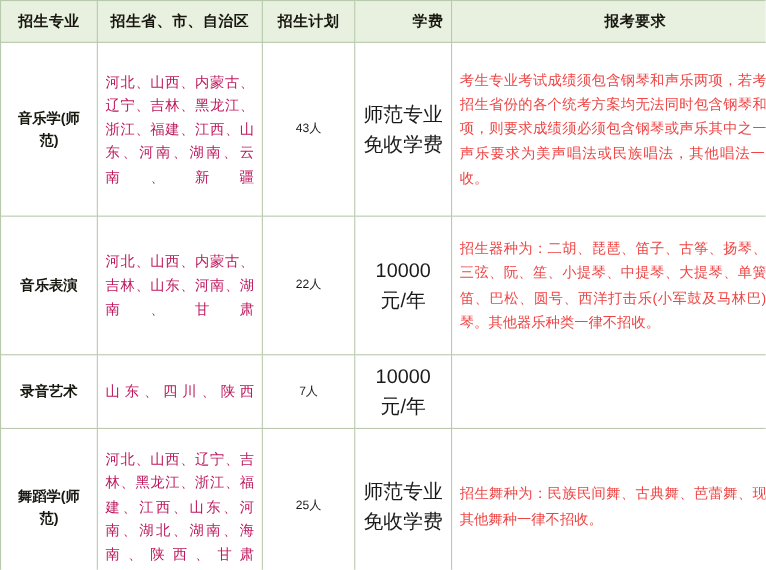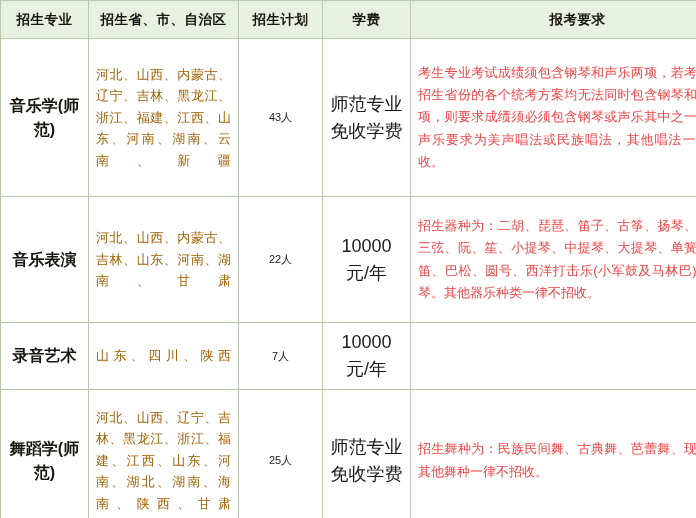--- a/index.html
+++ b/index.html
@@ -35,36 +35,36 @@
     font-weight: bold;
     font-size: 13.5px;
     text-align: center;
     letter-spacing: 0.5px;
     height: 38px;
     color: #17170f;
   }
   .col-major   { width: 88px; }
   .col-region  { width: 150px; }
   .col-plan    { width: 84px; }
-  .col-fee     { width: 88px; }
+  .col-fee     { width: 88px; text-align: right; }
   .col-req     { width: 334px; }
 
   td.cell-major {
     text-align: center;
-    font-size: 16px;
+    font-size: 13px;
     font-weight: bold;
     line-height: 1.5;
     color: #17170f;
   }
   td.cell-region {
     text-align: justify;
     text-align-last: justify;
     font-size: 13px;
     line-height: 1.65;
-    color: #a16207;
+    color: #be185d;
   }
   td.cell-plan {
     text-align: center;
     font-size: 11px;
     line-height: 1.5;
   }
   td.cell-fee {
     text-align: center;
     font-size: 18px;
     line-height: 1.5;

